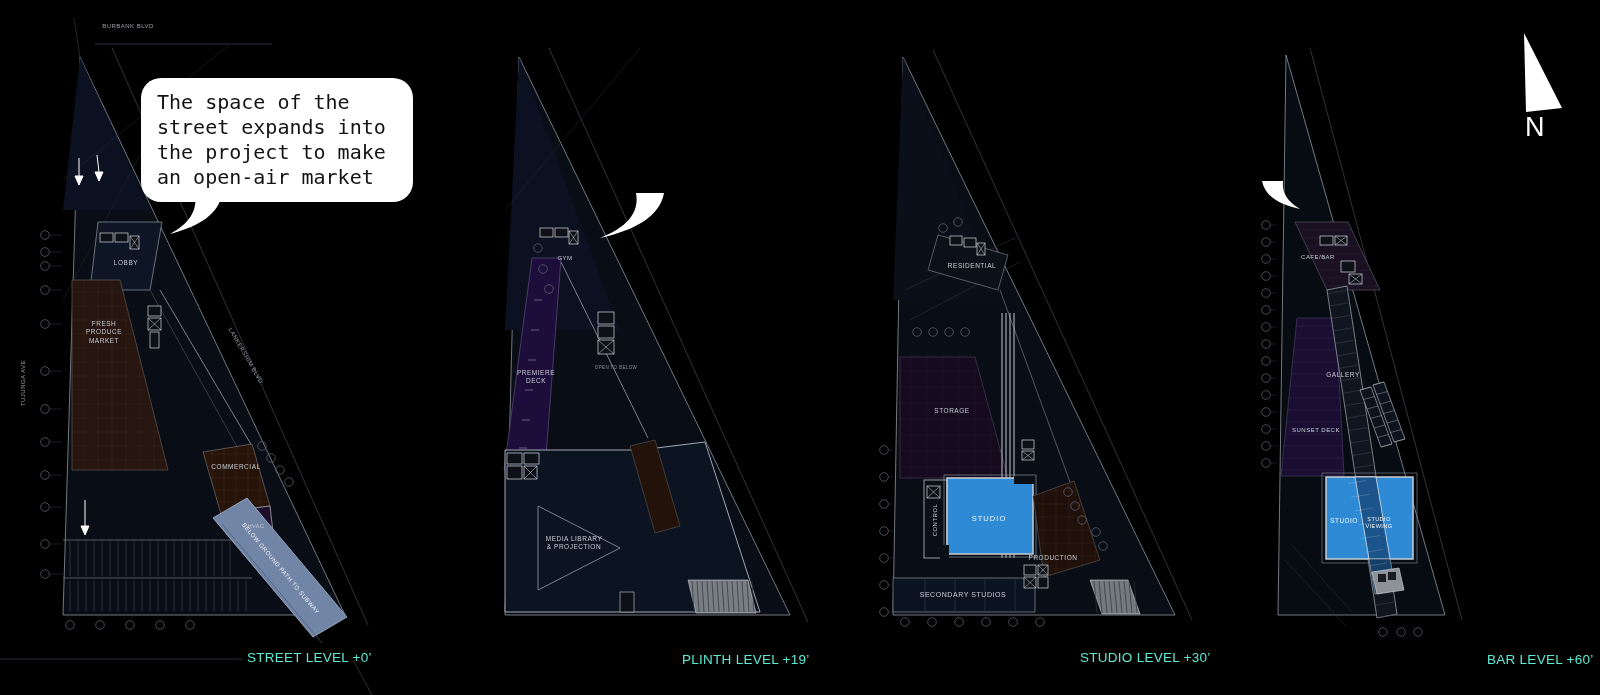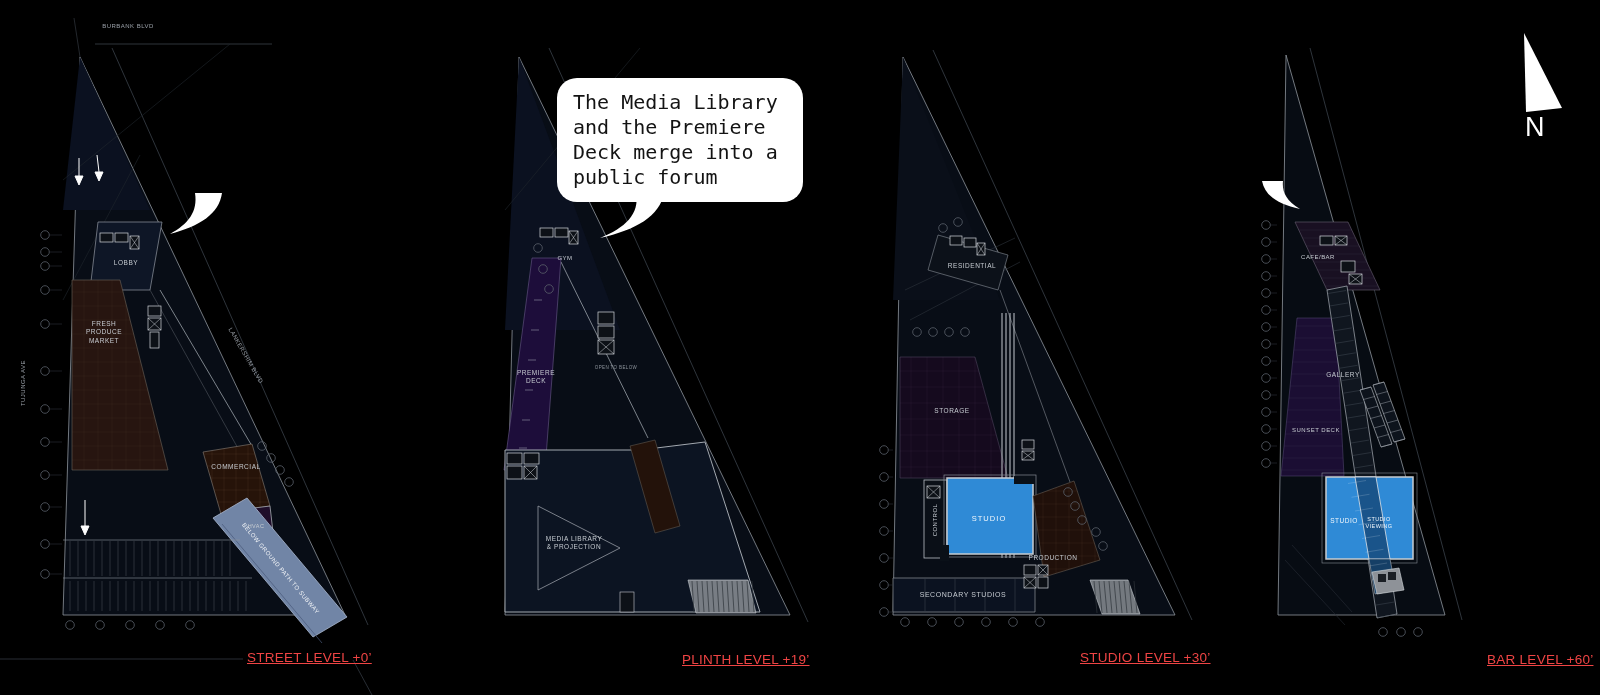--- a/index.html
+++ b/index.html
@@ -5,21 +5,21 @@
   html,body{margin:0;padding:0;background:#000;}
   #stage{position:relative;width:1600px;height:695px;background:#000;overflow:hidden;
          font-family:"Liberation Sans",sans-serif;}
   #draw{position:absolute;left:0;top:0;z-index:1;}
   .bubble{position:absolute;z-index:3;background:#fff;color:#131313;border-radius:20px;
           padding:12px 16px;font-family:"DejaVu Sans Mono",monospace;font-size:20px;
           line-height:25px;white-space:pre-line;}
   .lbl{position:absolute;z-index:2;color:#c6cbd1;font-size:6.5px;line-height:1.3;
        letter-spacing:.08em;white-space:pre-line;text-align:center;
        transform:translate(-50%,-50%);}
-  .level{position:absolute;z-index:2;color:#ef4444;font-size:13.5px;letter-spacing:.02em;text-decoration:underline;}
+  .level{position:absolute;z-index:2;color:#5eead4;font-size:13.5px;letter-spacing:.02em;}
   .north-n{position:absolute;z-index:2;color:#fff;font-size:27px;}
 </style>
 </head>
 <body>
 
 <div id="stage">
 
 <svg id="draw" width="1600" height="695" viewBox="0 0 1600 695">
   <defs>
     <clipPath id="clipMarket">
@@ -575,24 +575,24 @@
   <line x1="0" y1="659" x2="243" y2="659" stroke="#3a414a" stroke-width="0.7"></line>
   <line x1="353" y1="660" x2="372" y2="695" stroke="#3a414a" stroke-width="0.7"></line>
 
   <g fill="#fff">
     <path d="M 195 193 C 198 212 188 224 170 234 C 200 226 219 214 222 193 Z"></path>
     <path d="M 636 193 C 640 214 625 228 600 238 C 636 230 660 216 664 193 Z"></path>
     <path d="M 1262 181 C 1265 196 1278 204 1300 209 C 1285 200 1282 191 1283 181 Z"></path>
   </g>
 </svg>
 
-<div class="bubble" style="left:557px;top:78px;width:214px;">The Media Library
-and the Premiere
-Deck merge into a
-public forum</div>
+<div class="bubble" style="left:141px;top:78px;width:240px;">The space of the
+street expands into
+the project to make
+an open-air market</div>
 
 <div class="lbl" style="left:128px;top:27px;font-size:6px;color:#9aa0a8;">BURBANK BLVD</div>
 <div class="lbl" style="left:24px;top:383px;font-size:6px;color:#9aa0a8;transform:translate(-50%,-50%) rotate(-90deg);">TUJUNGA AVE</div>
 <div class="lbl" style="left:245px;top:356px;font-size:6px;color:#9aa0a8;transform:translate(-50%,-50%) rotate(60deg);">LANKERSHIM BLVD</div>
 
 <div class="lbl" style="left:126px;top:263px;">LOBBY</div>
 <div class="lbl" style="left:104px;top:333px;">FRESH
 PRODUCE
 MARKET</div>
 <div class="lbl" style="left:236px;top:467px;">COMMERCIAL</div>

